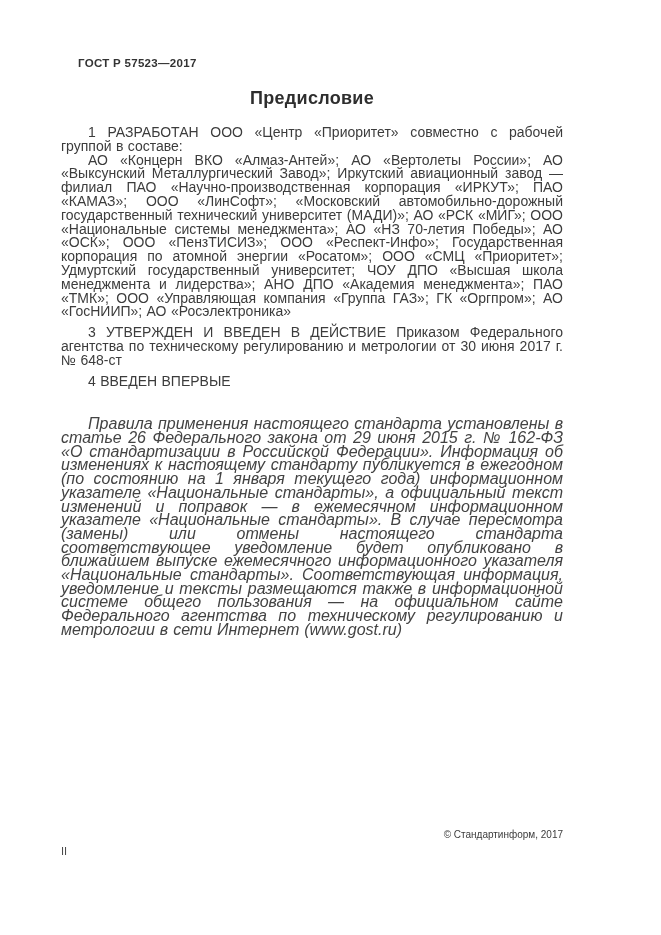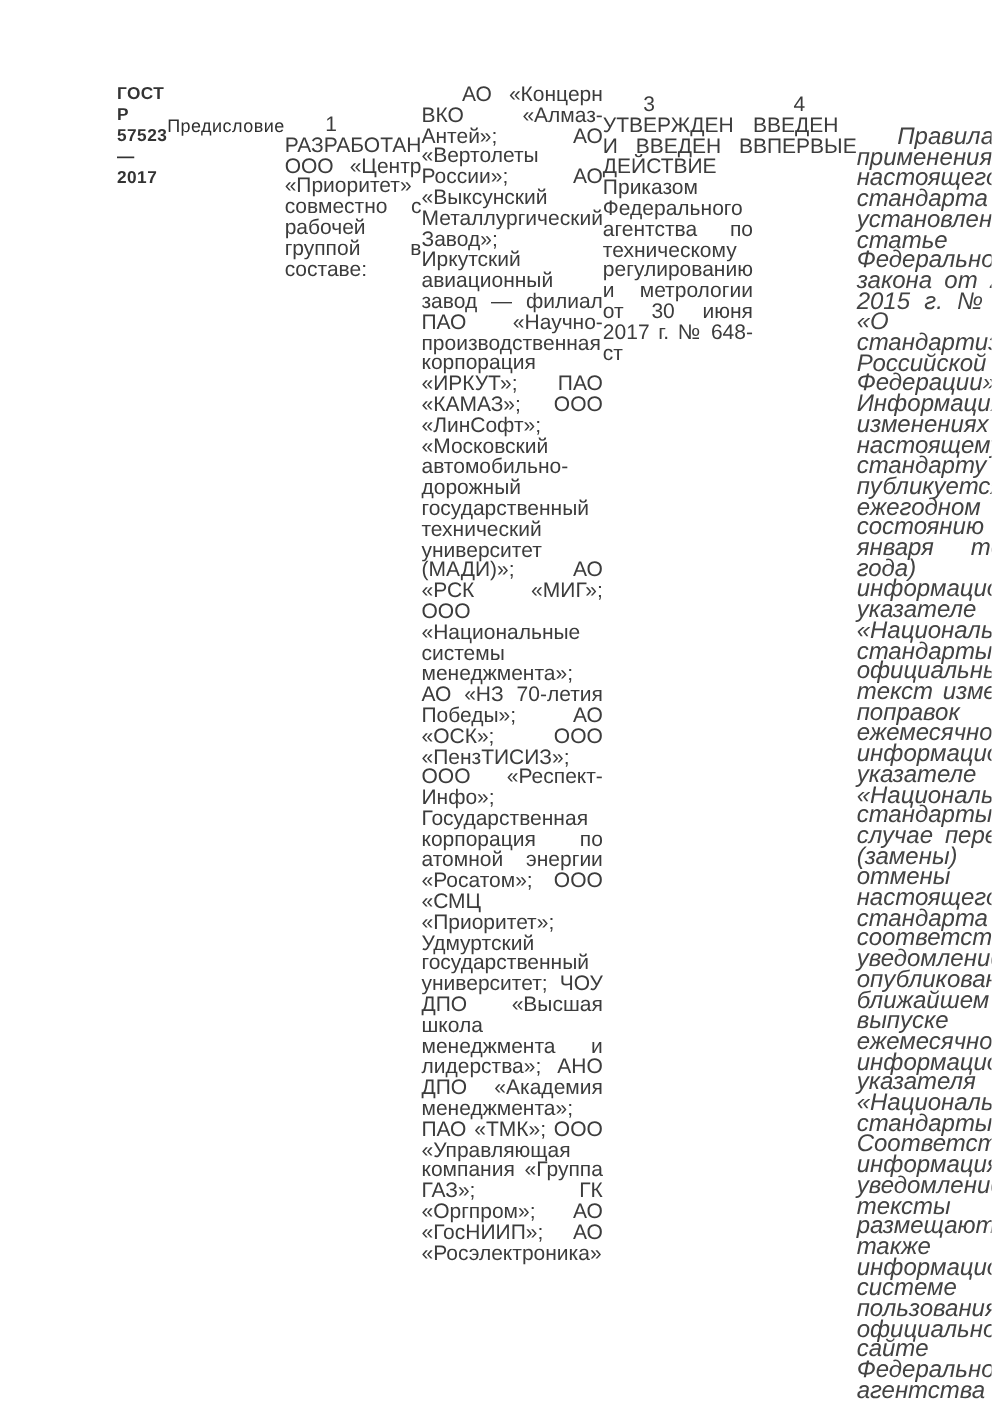--- a/index.html
+++ b/index.html
@@ -13,35 +13,36 @@
     font-family: "Liberation Sans", sans-serif;
     color: #3c3c3c;
     overflow: hidden;
   }
   .page {
     box-sizing: border-box;
     width: 611px;
     height: 935px;
     padding: 56px 48px 77px 61px;
     display: flex;
+    flex-direction: column;
     background: #ffffff;
   }
   .doc-header {
     font-weight: bold;
     font-size: 11.5px;
     line-height: 14px;
     letter-spacing: 0.3px;
     color: #333333;
     padding-left: 17px;
   }
   .doc-title {
     margin-top: 21px;
     text-align: center;
-    font-weight: normal;
-    font-size: 12px;
+    font-weight: bold;
+    font-size: 18px;
     line-height: 15px;
     color: #2e2e2e;
     letter-spacing: 0.3px;
   }
   .para {
     font-size: 14px;
     line-height: 13.8px;
     text-align: justify;
     text-indent: 27px;
     word-spacing: 0.5px;

